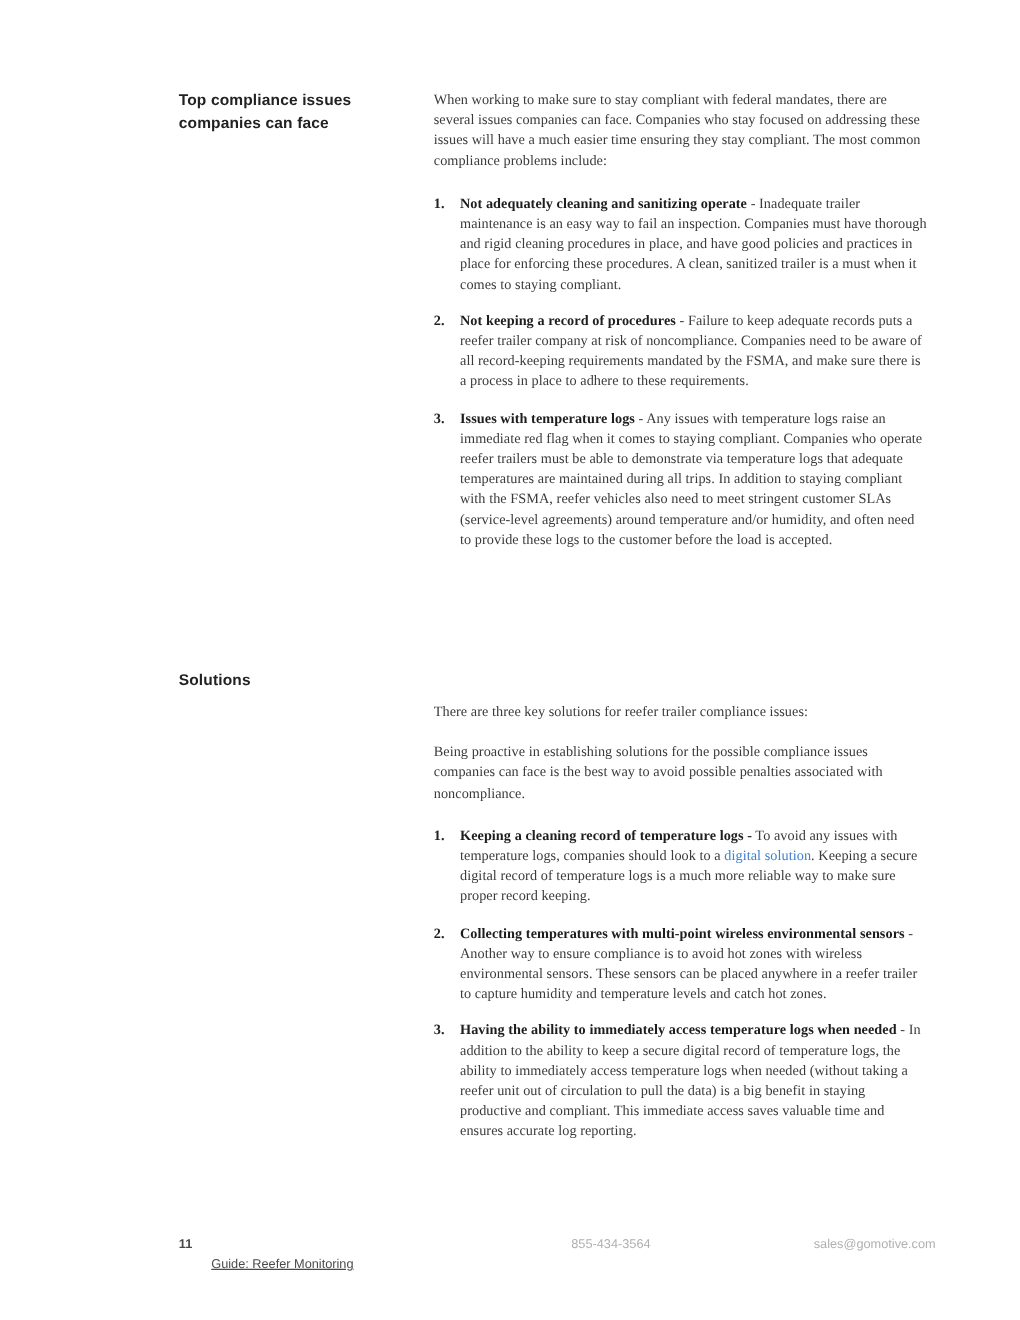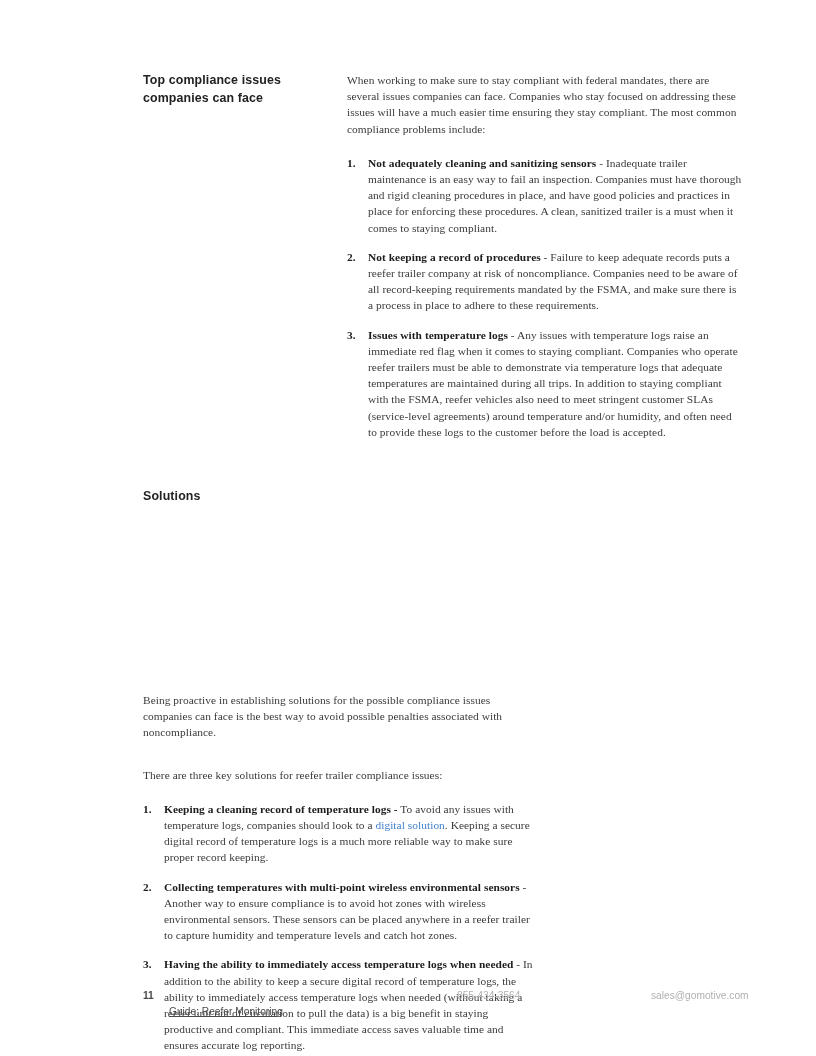--- a/index.html
+++ b/index.html
@@ -168,43 +168,43 @@
         <span>companies can face</span>
       </div>
     </div>
 
     <div class="col-body">
       <p class="para">When working to make sure to stay compliant with federal mandates, there are several issues companies can face. Companies who stay focused on addressing these issues will have a much easier time ensuring they stay compliant. The most common compliance problems include:</p>
 
       <ol class="numlist">
         <li>
           <span class="marker">1.</span>
-          <span class="lead">Not adequately cleaning and sanitizing sensors</span><span> - Inadequate trailer maintenance is an easy way to fail an inspection. Companies must have thorough and rigid cleaning procedures in place, and have good policies and practices in place for enforcing these procedures. A clean, sanitized trailer is a must when it comes to staying compliant.</span>
+          <span class="lead">Not adequately cleaning and sanitizing operate</span><span> - Inadequate trailer maintenance is an easy way to fail an inspection. Companies must have thorough and rigid cleaning procedures in place, and have good policies and practices in place for enforcing these procedures. A clean, sanitized trailer is a must when it comes to staying compliant.</span>
         </li>
         <li>
           <span class="marker">2.</span>
           <span class="lead">Not keeping a record of procedures</span><span> - Failure to keep adequate records puts a reefer trailer company at risk of noncompliance. Companies need to be aware of all record-keeping requirements mandated by the FSMA, and make sure there is a process in place to adhere to these requirements.</span>
         </li>
         <li>
           <span class="marker">3.</span>
           <span class="lead">Issues with temperature logs</span><span> - Any issues with temperature logs raise an immediate red flag when it comes to staying compliant. Companies who operate reefer trailers must be able to demonstrate via temperature logs that adequate temperatures are maintained during all trips. In addition to staying compliant with the FSMA, reefer vehicles also need to meet stringent customer SLAs (service-level agreements) around temperature and/or humidity, and often need to provide these logs to the customer before the load is accepted.</span>
         </li>
       </ol>
     </div>
   </div>
 
-  <div class="section" style="top:488px;flex-direction:column;">
+  <div class="section" style="top:536px;">
 
     <div class="col-label">
       <div class="section-heading">Solutions</div>
     </div>
 
     <div class="col-body">
+      <p class="para gap-para">There are three key solutions for reefer trailer compliance issues:</p>
       <p class="para">Being proactive in establishing solutions for the possible compliance issues companies can face is the best way to avoid possible penalties associated with noncompliance.</p>
-      <p class="para gap-para">There are three key solutions for reefer trailer compliance issues:</p>
 
       <ol class="numlist">
         <li>
           <span class="marker">1.</span>
           <span class="lead">Keeping a cleaning record of temperature logs -</span><span> To avoid any issues with temperature logs, companies should look to a </span><a class="link" href="#">digital solution</a><span>. Keeping a secure digital record of temperature logs is a much more reliable way to make sure proper record keeping.</span>
         </li>
         <li>
           <span class="marker">2.</span>
           <span class="lead">Collecting temperatures with multi-point wireless environmental sensors</span><span> - Another way to ensure compliance is to avoid hot zones with wireless environmental sensors. These sensors can be placed anywhere in a reefer trailer to capture humidity and temperature levels and catch hot zones.</span>
         </li>

